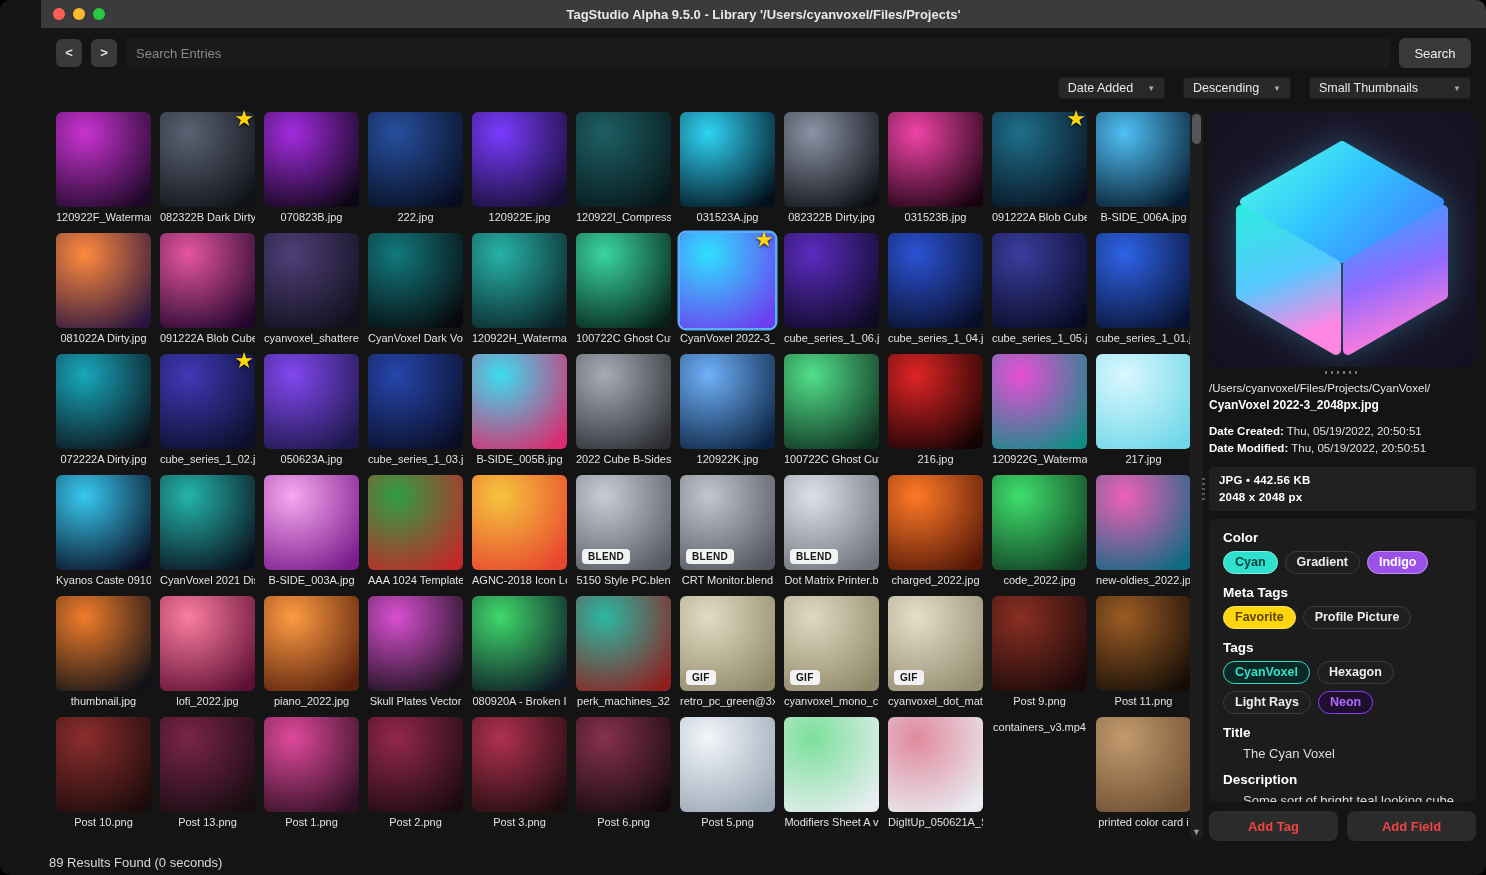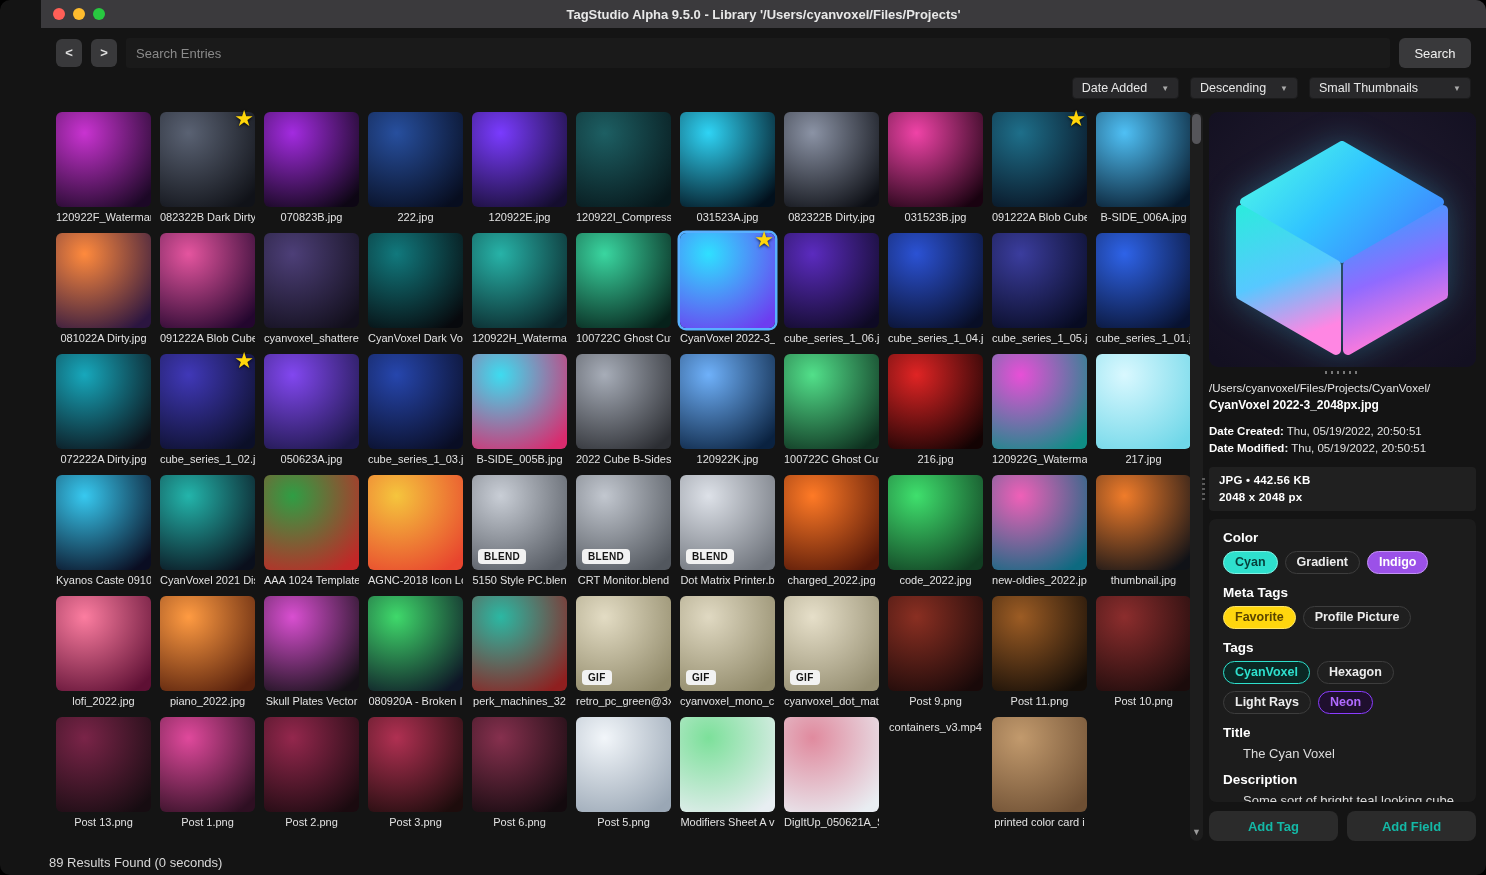--- a/index.html
+++ b/index.html
@@ -20,21 +20,21 @@
   .toolbar { display:flex; align-items:center; gap:9px; padding:10px 15px 0 15px; flex:0 0 auto; }
   .navbtn { width:26px; height:28px; background:#39393b; border:none; border-radius:6px; color:#e0e0e0;
             font-size:13px; font-weight:bold; cursor:pointer; line-height:28px; text-align:center; }
   .searchfield { flex:1; height:30px; background:#1a1a1a; border:none; border-radius:3px; color:#ddd;
                  font-size:13px; padding:0 10px; font-family:inherit; }
   .searchfield::placeholder { color:#8a8a8a; }
   .searchbtn { width:72px; height:30px; background:#39393b; border:none; border-radius:6px; color:#f0f0f0;
                font-size:13px; cursor:pointer; }
 
   
-  .filterrow { display:flex; justify-content:flex-end; gap:11px; padding:9px 15px 0 15px; flex:0 0 auto; }
+  .filterrow { display:flex; justify-content:flex-end; gap:18px; padding:9px 15px 0 15px; flex:0 0 auto; }
   .dropdown { height:22px; background:#28282a; border:1px solid #1b1b1c; border-radius:4px; color:#e8e8e8;
               font-size:12.5px; display:flex; align-items:center; padding:0 9px; gap:14px; cursor:pointer; }
   .dropdown .caret { color:#aaa; font-size:8px; }
   .dropdown.wide { min-width:162px; justify-content:space-between; }
 
   
   .main { flex:1; display:flex; padding:13px 10px 0 15px; gap:0; min-height:0; }
 
   .gridwrap { flex:1; min-width:0; }
   .grid { display:grid; grid-template-columns:repeat(11,95px); column-gap:9px; row-gap:8px; }
@@ -72,21 +72,21 @@
                      background:repeating-linear-gradient(180deg,#5a5a5a 0 2px,transparent 2px 5px); }
   .infoline { font-size:11.5px; font-weight:bold; color:#fff; line-height:1.5; letter-spacing:.2px; }
   .fieldspanel { margin-top:8px; background:#1c1c1c; border-radius:7px; padding:11px 14px; flex:1; overflow:hidden; }
   .fsec { margin-bottom:11px; }
   .fname { font-size:13.5px; font-weight:bold; color:#fff; margin-bottom:6px; }
   .tagrow { display:flex; flex-wrap:wrap; gap:7px; }
   .pill { font-size:12.5px; font-weight:bold; padding:3px 11px; border-radius:13px;
           border:1.5px solid rgba(255,255,255,.18); cursor:pointer; line-height:1.2; }
   .fval { font-size:13px; color:#dcdcdc;margin-left:20px; }
   .panelbtns { display:flex; gap:9px; margin-top:9px; margin-bottom:8px; flex:0 0 auto; }
-  .panelbtn { flex:1; height:30px; background:#2b2b2b; border:none; border-radius:8px; color:#14b8a6;
+  .panelbtn { flex:1; height:30px; background:#2b2b2b; border:none; border-radius:8px; color:#ef4444;
               font-size:13px; font-weight:bold; cursor:pointer; }
 
   
   .statusbar { height:26px; flex:0 0 auto; display:flex; align-items:center; padding:0 8px; }
   .statustext { color:#d8d8d8; font-size:13px; }
 </style>
 </head>
 <body>
 
 <div class="window">
@@ -266,20 +266,24 @@
             <div class="thumb" style="background: radial-gradient(130% 130% at 30% 22%, rgb(217, 248, 255) 0%, rgb(111, 215, 232) 72%);"></div>
             <div class="glabel">217.jpg</div>
           </div>
           <div class="gitem">
             <div class="thumb" style="background: radial-gradient(130% 130% at 30% 22%, rgb(55, 201, 240) 0%, rgb(10, 13, 34) 72%);"></div>
             <div class="glabel">Kyanos Caste 0910</div>
           </div>
           <div class="gitem">
             <div class="thumb" style="background: radial-gradient(130% 130% at 30% 22%, rgb(35, 181, 171) 0%, rgb(10, 15, 28) 72%);"></div>
             <div class="glabel">CyanVoxel 2021 Dis</div>
+          </div>
+          <div class="gitem">
+            <div class="thumb" style="background: radial-gradient(130% 130% at 30% 22%, rgb(247, 168, 240) 0%, rgb(122, 27, 140) 72%);"></div>
+            <div class="glabel">B-SIDE_003A.jpg</div>
           </div>
           <div class="gitem">
             <div class="thumb" style="background: radial-gradient(130% 130% at 30% 22%, rgb(47, 158, 68) 0%, rgb(194, 39, 39) 72%);"></div>
             <div class="glabel">AAA 1024 Template</div>
           </div>
           <div class="gitem">
             <div class="thumb" style="background: radial-gradient(130% 130% at 30% 22%, rgb(245, 197, 61) 0%, rgb(232, 69, 46) 72%);"></div>
             <div class="glabel">AGNC-2018 Icon Lo</div>
           </div>
           <div class="gitem">

